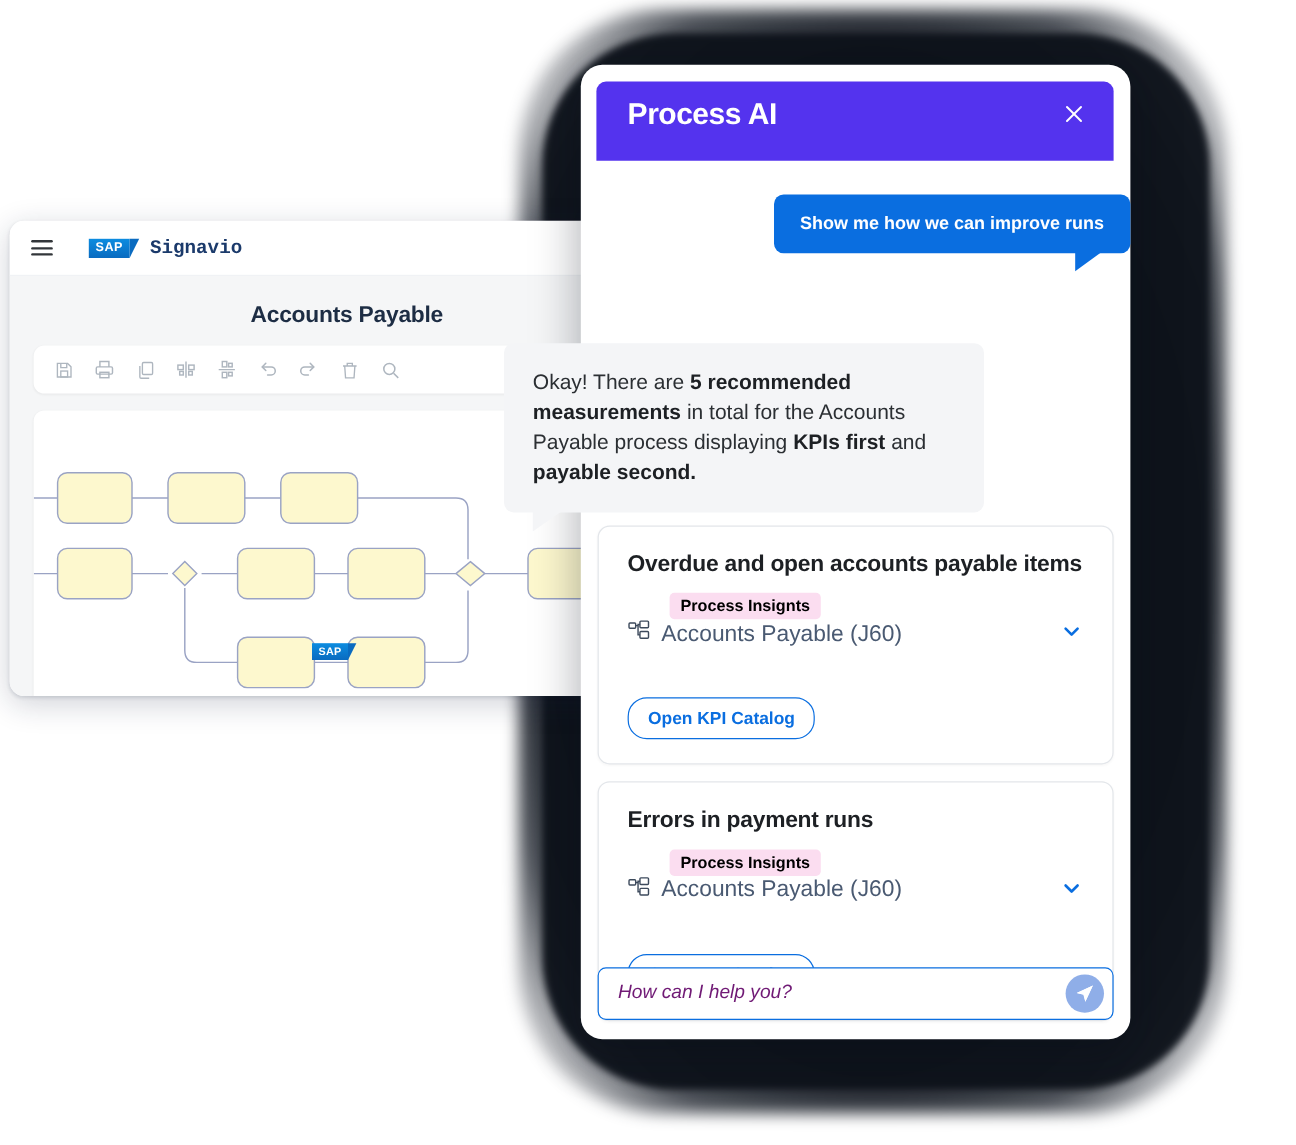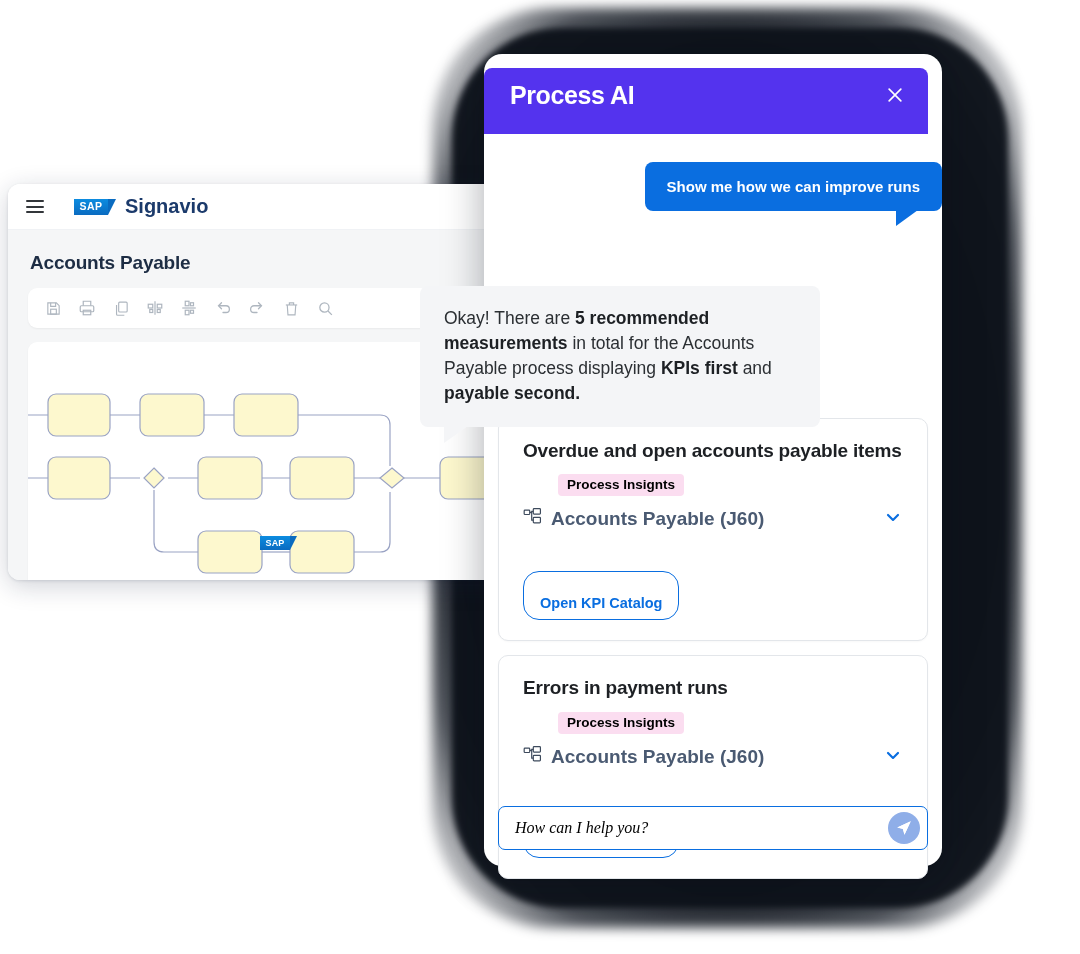--- a/index.html
+++ b/index.html
@@ -63,24 +63,24 @@
   }
   .sap-mark::after{
     content:""; position:absolute; right:-8px; top:0;
     border-left: 8px solid #0A6BC0;
     border-bottom: 16px solid transparent;
   }
   .sap-mark span{
     color:#fff; font-weight:bold; font-size:10.5px; letter-spacing:.4px;
     font-family:"Liberation Sans", sans-serif; line-height:1;
   }
-  .brand-word{ color:#1B3A6B; font-size:20px; font-weight:bold; margin-left:10px;}
+  .brand-word{ color:#1B3A6B; font-size:16px; font-weight:bold; margin-left:10px;font-family:Liberation Mono, monospace;}
 
   .sv-body { background:#f5f6f7; height: calc(100% - 46px); padding: 0 20px 16px 20px; }
-  .sv-title { font-size:19px; font-weight:bold; color:#1d2d44; padding: 22px 0 14px 2px; letter-spacing:-.2px;}
+  .sv-title { font-size:19px; font-weight:bold; color:#1d2d44; padding: 22px 0 14px 2px; letter-spacing:-.2px;text-align:center;}
   .sv-toolbar {
     background:#fff; border-radius:9px; height:40px;
     display:flex; align-items:center; gap:12px; padding: 0 14px;
     box-shadow: 0 1px 2px rgba(0,0,0,.05);
   }
   .tb-icon { width:22px; height:22px; display:flex; align-items:center; justify-content:center; cursor:pointer; }
   .tb-icon svg { display:block; }
   .sv-canvas {
     margin-top: 14px; background:#fff; border-radius:9px;
     height: 368px; box-shadow: 0 1px 2px rgba(0,0,0,.05);
@@ -109,21 +109,21 @@
     border-radius: 18px;
     box-shadow: 0 10px 40px rgba(10,15,25,0.35);
     z-index: 10;
     display:flex; flex-direction: column;
     overflow: visible;
   }
   .ai-header {
     height: 66px;
     background: #5433EE;
     border-radius: 8px 8px 0 0;
-    margin: 14px 14px 0 0;
+    margin: 14px 14px 0 13px;
     display:flex; align-items:center; justify-content:space-between;
     padding: 0 22px 12px 26px;
   }
   .ai-header .title { color:#fff; font-size:25px; font-weight:bold; letter-spacing:-.4px; }
   .close-x { width:22px; height:22px; cursor:pointer; display:flex;align-items:center;justify-content:center;}
   .ai-scroll { flex:1; position:relative; padding: 0 14px; }
 
   
   .bubble-user {
     position:absolute; right: 0px; top: 28px;
@@ -153,55 +153,55 @@
   .bubble-bot b { font-weight:bold; color:#1d2024; }
   .bubble-bot::after{
     content:""; position:absolute; left: 24px; bottom:-16px;
     width:0;height:0;
     border-left: 0 solid transparent;
     border-right: 24px solid transparent;
     border-top: 17px solid #f4f5f7;
   }
 
   
-  .cards { position:absolute; left:14px; right:14px; top: 284px; }
+  .cards { position:absolute; left:14px; right:14px; top: 304px; }
   .kpi-card {
     background:#fff; border:1px solid #e3e6ea; border-radius:10px;
     padding: 20px 24px 20px 24px;
     margin-bottom: 14px;
     box-shadow: 0 1px 2px rgba(0,0,0,.03);
   }
   .kpi-title { font-size:19px; font-weight:bold; color:#1d2024; line-height:1.28; letter-spacing:-.2px;}
   .kpi-badge {
     display:inline-block; margin-top:11px;
     background:#FBDDF0; color:#000000;
     font-size:13.5px; font-weight:bold;
     padding: 3px 9px 4px 9px; border-radius:4px;margin-left:35px;
   }
-  .kpi-row { display:flex; align-items:flex-end; justify-content:space-between; margin-top: 11px; font-weight: bold; }
+  .kpi-row { display:flex; align-items:flex-end; justify-content:space-between; margin-top: 0; }
   .kpi-proc { display:flex; align-items:center; gap:9px; color:#4a5a72; font-size:19px; }
   .kpi-spacer { height: 40px; }
   .btn-outline {
     display:inline-block; border:1.6px solid #0A6EE0; color:#0A6EE0;
     background:#fff; border-radius:16px;
     font-size:14.5px; font-weight:bold;
-    padding: 23px 16px 8px 16px; cursor:pointer;
+    padding: 9px 16px 8px 16px; cursor:pointer;
   }
 
   
   .composer { padding: 0 14px 16px 14px; }
   .composer-box {
     position:relative;
     border:1.6px solid #0A6EE0; border-radius:7px;
     height: 44px; background:#fff;
     display:flex; align-items:center;
     padding: 0 54px 0 16px;
   }
   .composer-box .ph {
-    font-style: italic; color:#000000; font-size:16px;font-family:Liberation Serif, serif;
+    font-style: italic; color:#701a75; font-size:16px;
   }
   .send-btn {
     position:absolute; right:7px; top:50%; transform:translateY(-50%);
     width:32px;height:32px;border-radius:50%;
     background:#8FAEE8; display:flex;align-items:center;justify-content:center;
     cursor:pointer;
   }
 </style>
 </head>
 <body>

